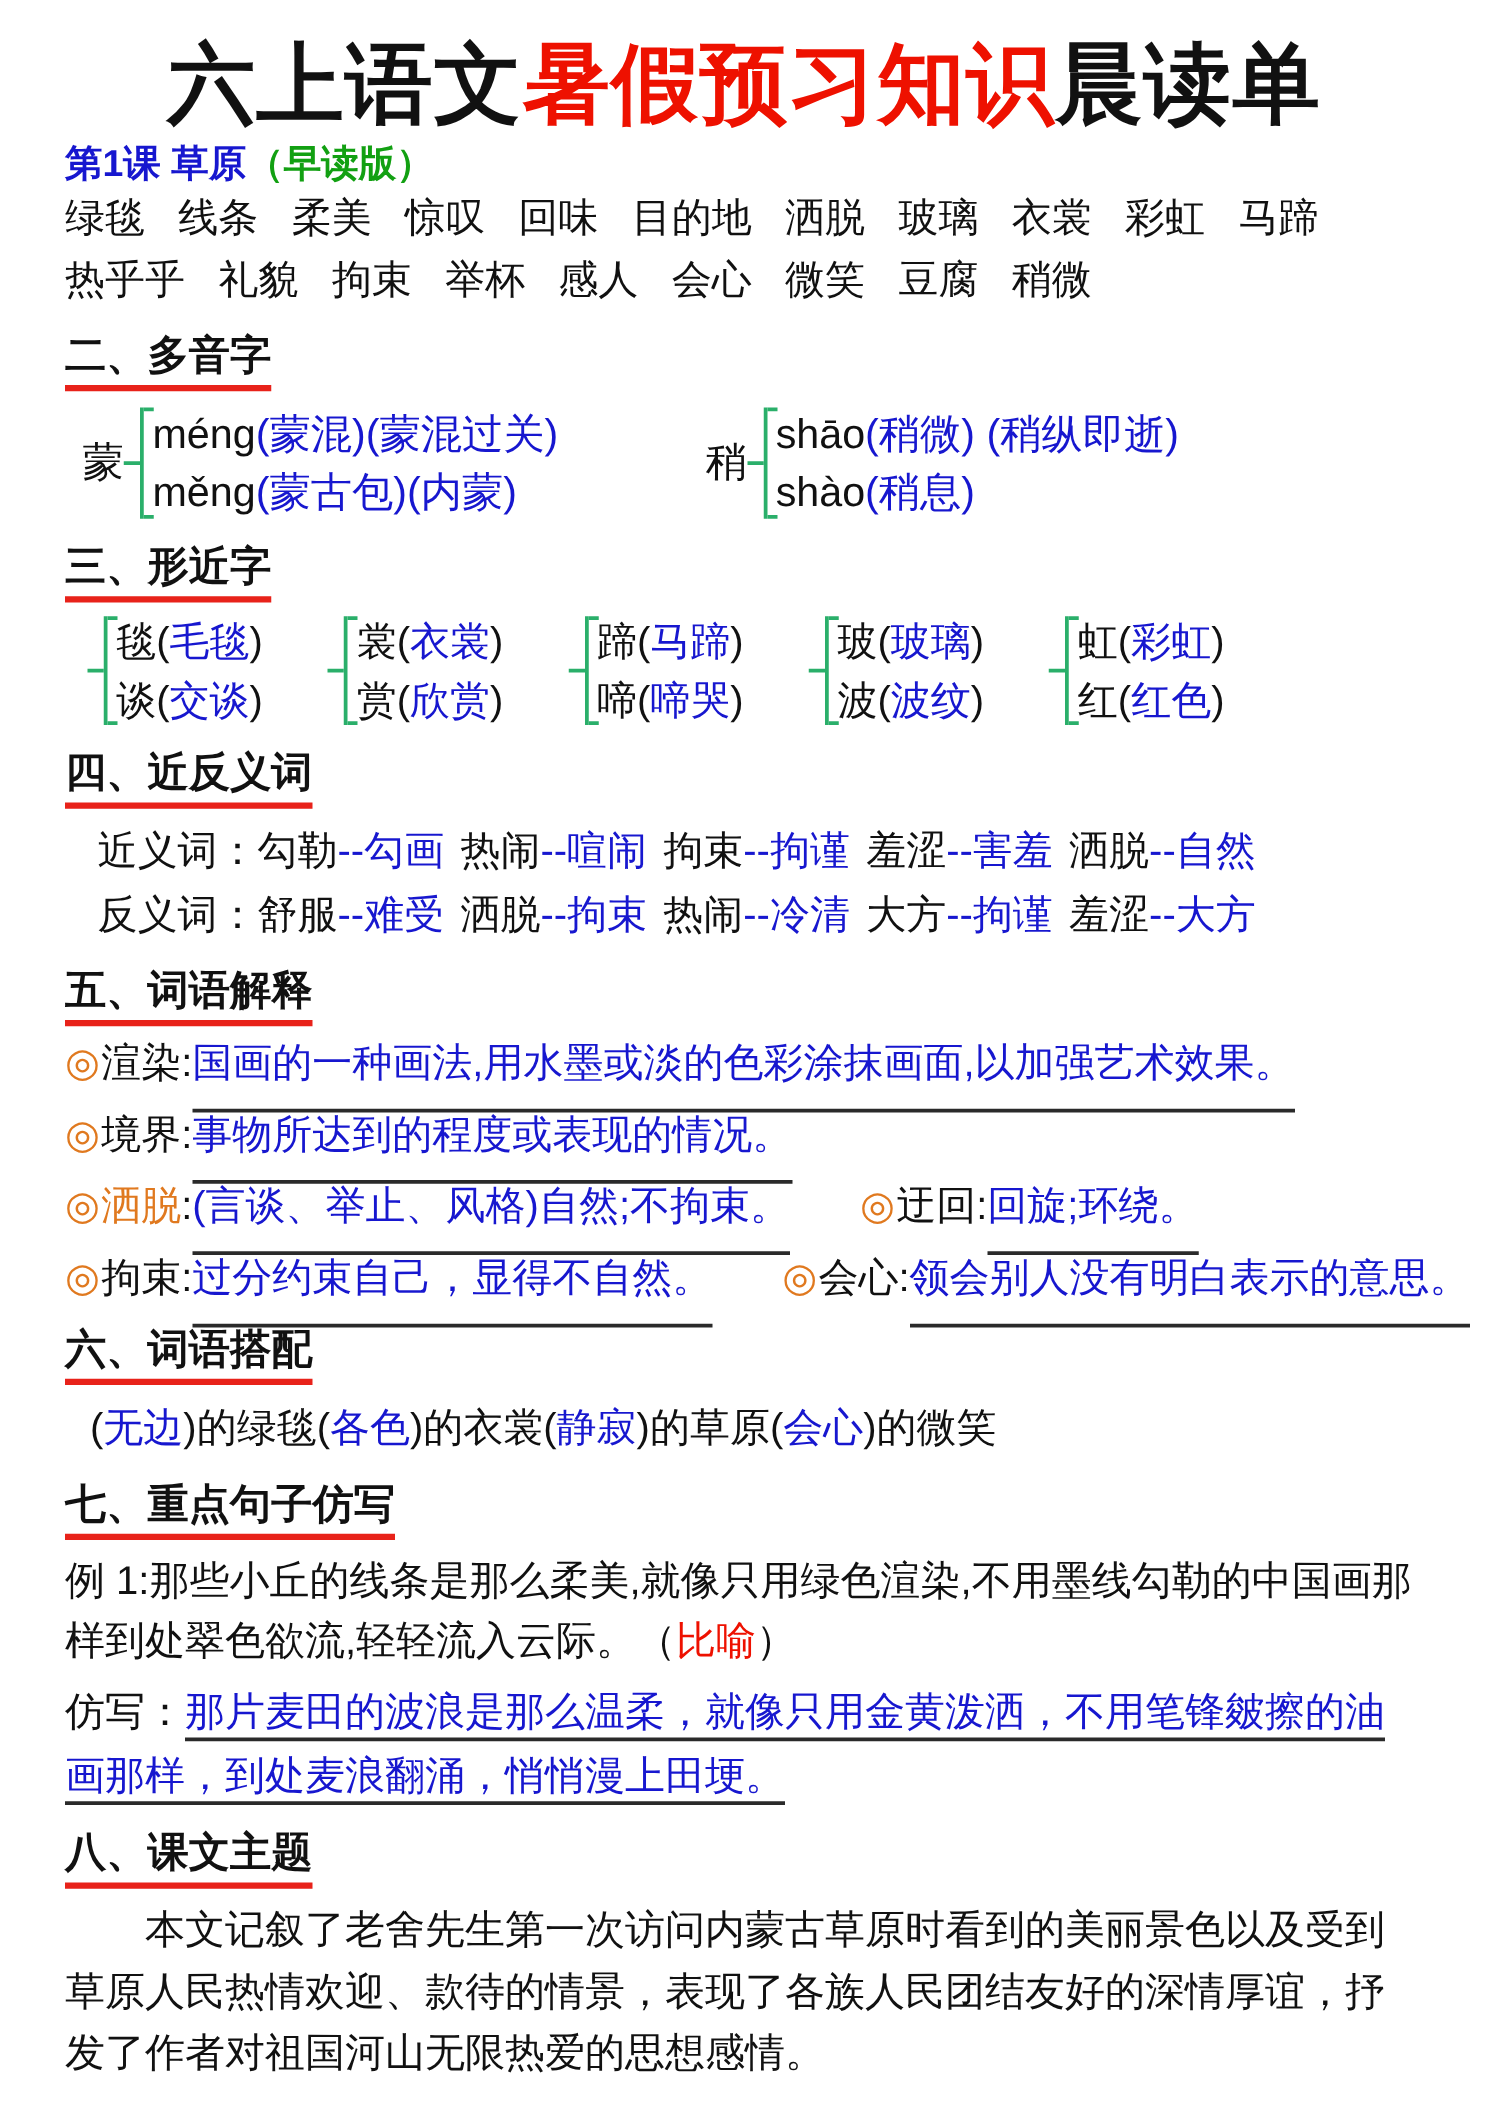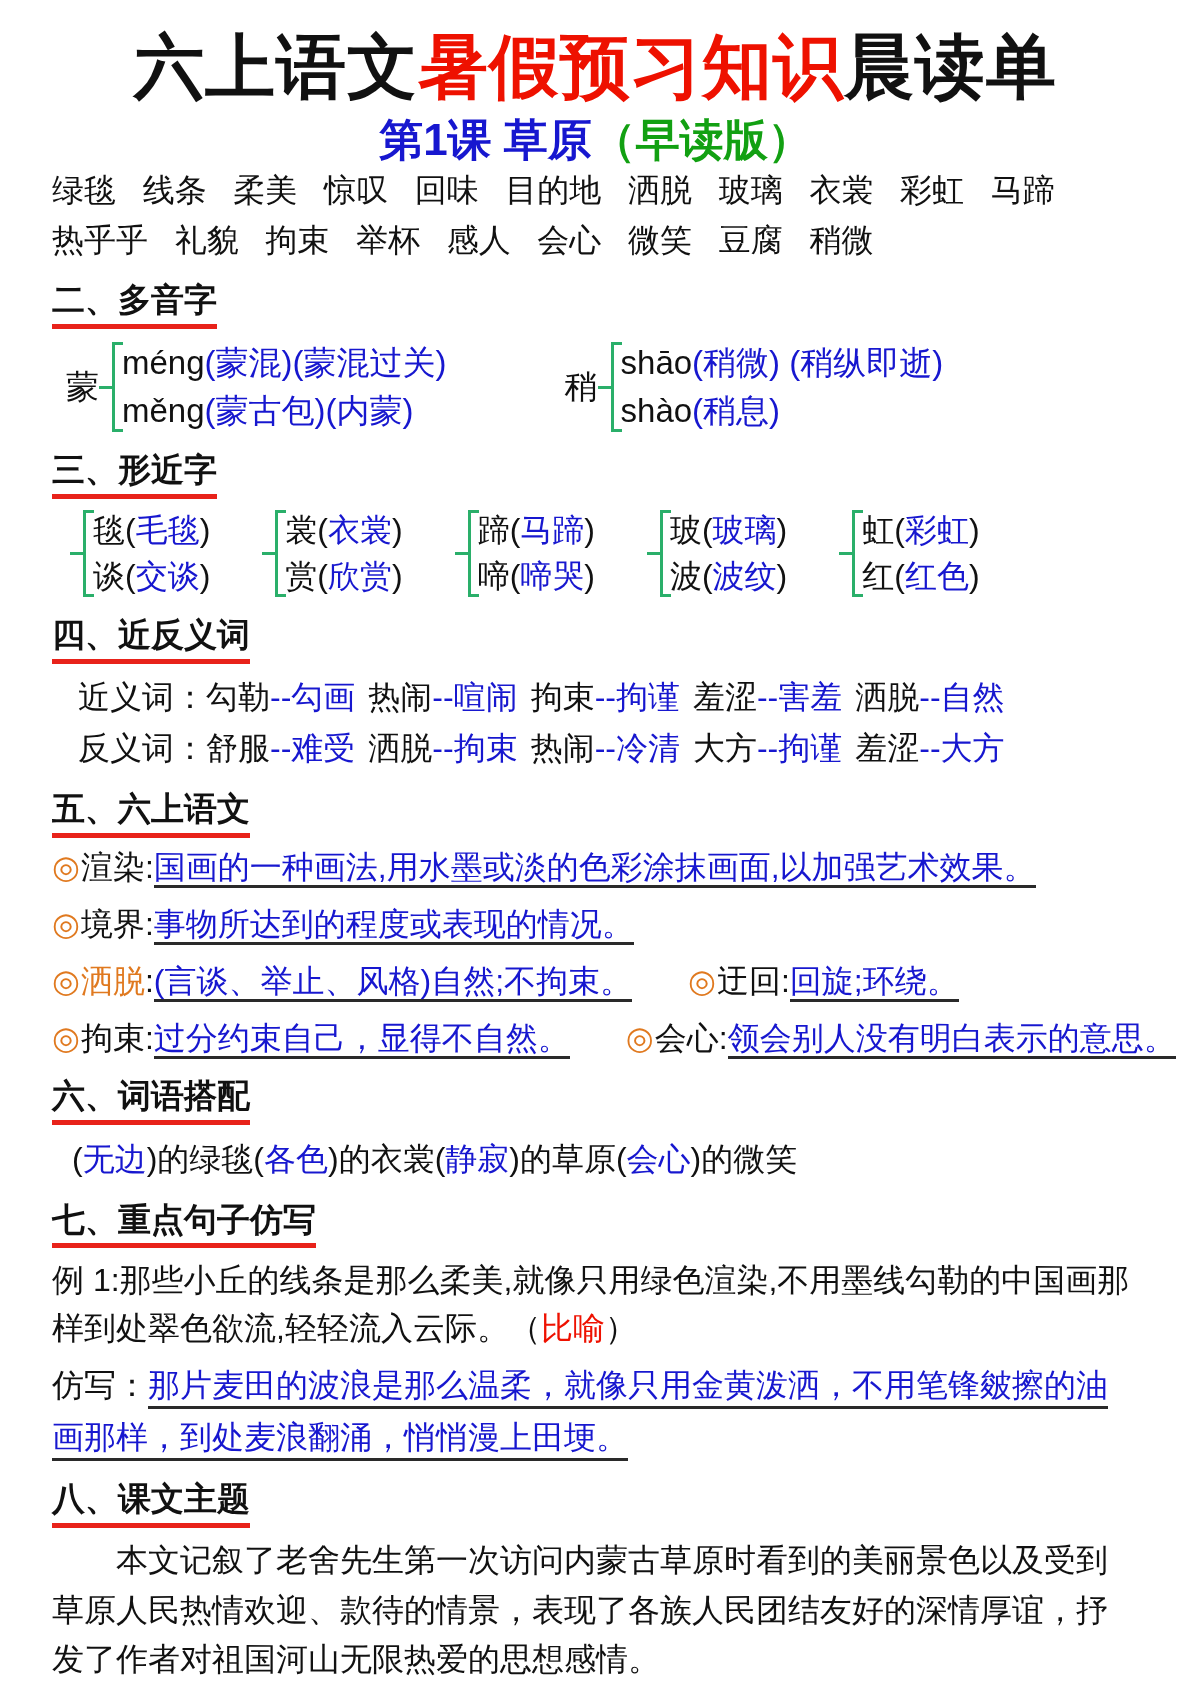--- a/index.html
+++ b/index.html
@@ -19,21 +19,21 @@
     font-family:"Liberation Sans","DejaVu Sans",sans-serif;
     overflow:hidden;
   }
   .page{padding:24px 52px 0}
 
   .title{
     text-align:center;font-weight:900;font-size:70px;line-height:1.25;
     letter-spacing:1px;white-space:nowrap;
   }
   .title .c-red{color:var(--red)}
-  .subtitle{text-align:center;font-weight:bold;font-size:44px;line-height:1.2;margin-top:2px}
+  .subtitle{text-align:left;font-weight:bold;font-size:30px;line-height:1.2;margin-top:2px}
   .subtitle .c-blue{color:var(--blue)}
   .subtitle .c-green{color:var(--green)}
 
   .sec-h{font-size:33px;font-weight:bold;line-height:1.3;margin:14px 0 8px}
   .sec-h>span{display:inline-block;border-bottom:5px solid var(--hred);padding-bottom:2px}
 
   .c-blue{color:var(--blue)}
   .c-red{color:var(--red)}
   .c-orange{color:var(--orange)}
 
@@ -53,21 +53,21 @@
 
   .xjz{display:flex;gap:52px;margin:8px 0 2px 18px}
   .xjz .g-row{font-size:32px}
 
   .pairs-line{padding-left:26px;font-size:32px;line-height:1.6;white-space:nowrap}
   .pair{margin-right:13px}
 
   .def-line{display:flex;gap:56px;font-size:32px;line-height:1.35;margin:4px 0 14px}
   .def-item{white-space:nowrap}
   .def-item .mark{color:var(--orange);margin-right:1px}
-  .def{color:var(--blue);border-bottom:3px solid var(--uline);padding-bottom:0}
+  .def{color:var(--blue);border-bottom:3px solid var(--uline);padding-bottom:19px}
   .def-line.wrapok .def-item{white-space:normal}
 
   .match{display:flex;justify-content:flex-start;padding:2px 36px 2px 20px;font-size:32px;line-height:1.5}
 
   .para{font-size:32px;line-height:1.5;margin:4px 0 8px}
   .u-blue{color:var(--blue);border-bottom:3px solid var(--uline);padding-bottom:3px;line-height:1.62}
 
   .theme{font-size:32px;line-height:1.55;text-indent:2em;margin-top:2px}
 </style>
 </head>
@@ -153,21 +153,21 @@
   </div>
 
   <div class="sec-h"><span>四、近反义词</span></div>
   <div class="pairs-line">
     <span>近义词：</span><span class="pair"><span>勾勒</span><span class="c-blue">--</span><span class="c-blue">勾画</span></span><span class="pair"><span>热闹</span><span class="c-blue">--</span><span class="c-blue">喧闹</span></span><span class="pair"><span>拘束</span><span class="c-blue">--</span><span class="c-blue">拘谨</span></span><span class="pair"><span>羞涩</span><span class="c-blue">--</span><span class="c-blue">害羞</span></span><span class="pair"><span>洒脱</span><span class="c-blue">--</span><span class="c-blue">自然</span></span>
   </div>
   <div class="pairs-line">
     <span>反义词：</span><span class="pair"><span>舒服</span><span class="c-blue">--</span><span class="c-blue">难受</span></span><span class="pair"><span>洒脱</span><span class="c-blue">--</span><span class="c-blue">拘束</span></span><span class="pair"><span>热闹</span><span class="c-blue">--</span><span class="c-blue">冷清</span></span><span class="pair"><span>大方</span><span class="c-blue">--</span><span class="c-blue">拘谨</span></span><span class="pair"><span>羞涩</span><span class="c-blue">--</span><span class="c-blue">大方</span></span>
   </div>
 
-  <div class="sec-h"><span>五、六上语文</span></div>
+  <div class="sec-h"><span>五、词语解释</span></div>
   <div class="def-line wrapok">
     <span class="def-item"><span class="mark">◎</span><span>渲染</span><span>:</span><span class="def">国画的一种画法,用水墨或淡的色彩涂抹画面,以加强艺术效果。</span></span>
   </div>
   <div class="def-line">
     <span class="def-item"><span class="mark">◎</span><span>境界</span><span>:</span><span class="def">事物所达到的程度或表现的情况。</span></span>
   </div>
   <div class="def-line">
     <span class="def-item"><span class="mark">◎</span><span class="c-orange">洒脱</span><span>:</span><span class="def">(言谈、举止、风格)自然;不拘束。</span></span>
     <span class="def-item"><span class="mark">◎</span><span>迂回</span><span>:</span><span class="def">回旋;环绕。</span></span>
   </div>

